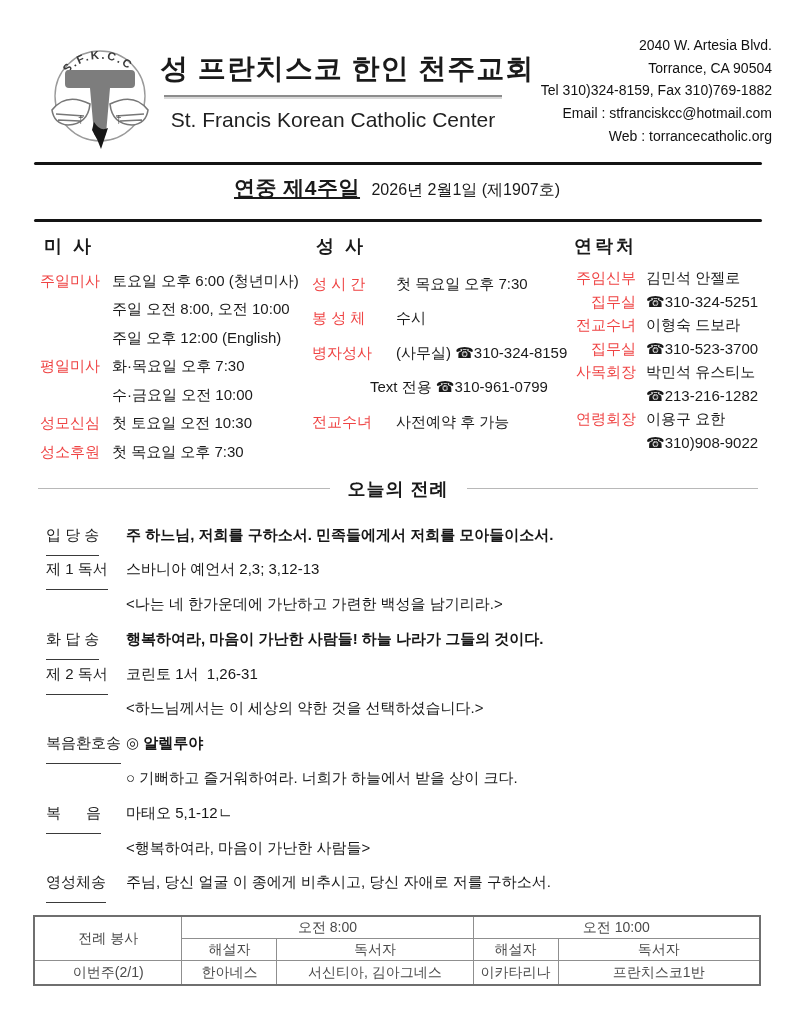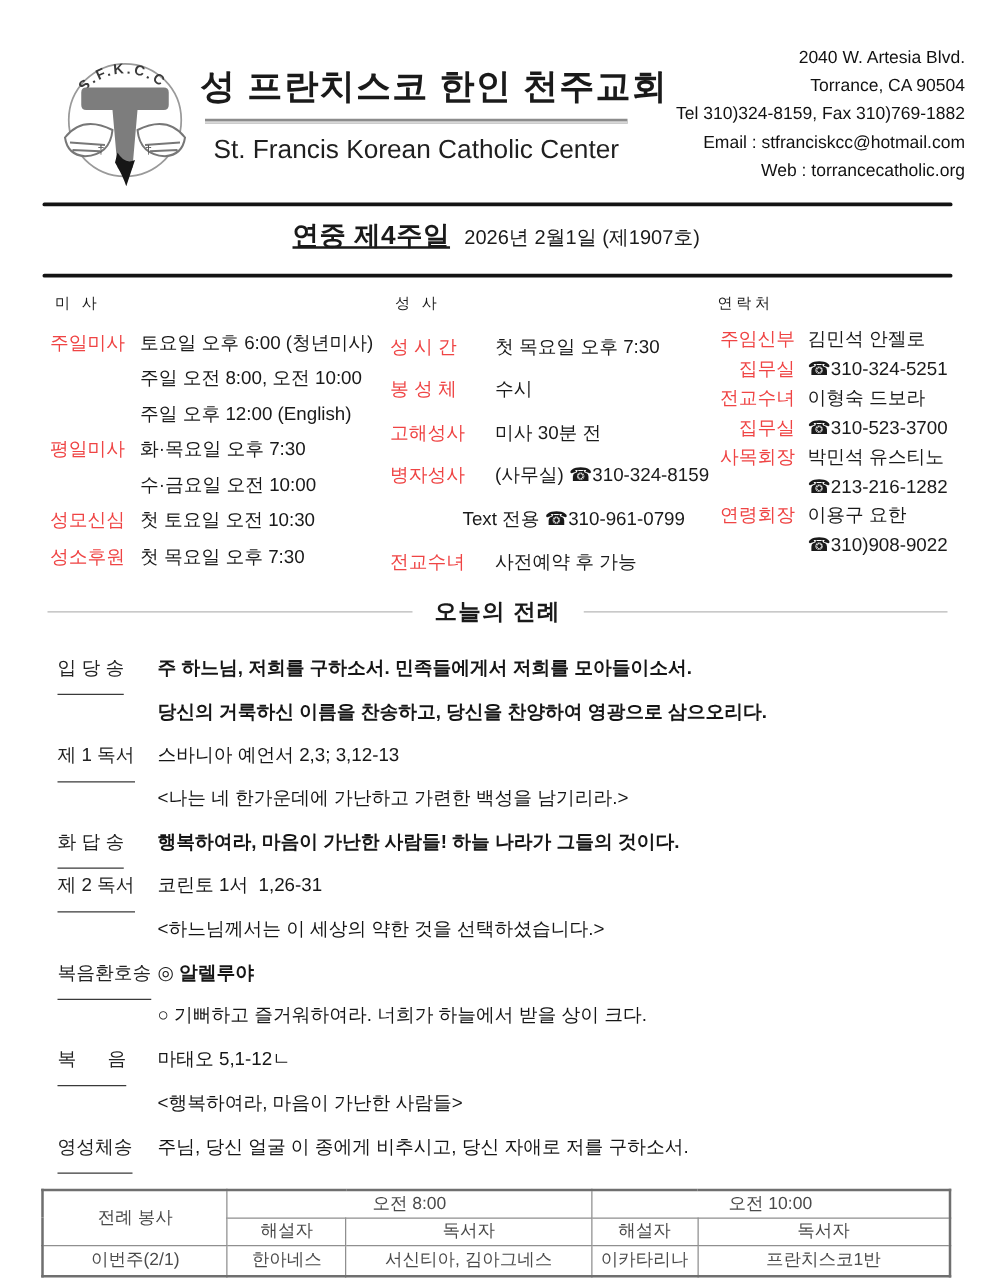--- a/index.html
+++ b/index.html
@@ -18,21 +18,21 @@
   .contactblock{width:266px;flex:none;text-align:right;font-size:14px;line-height:1.62;padding-top:4px;color:#111;}
   .contactblock div{white-space:nowrap;}
   
   .hrk{height:3px;background:#141414;margin:10px 32px 0 34px;border-radius:2px;}
   
   .issue{text-align:center;padding:9px 0 7px 0;}
   .issue .t{font-size:21px;font-weight:bold;letter-spacing:.5px;text-decoration:underline;}
   .issue .d{font-size:16px;margin-left:7px;}
   
   .cols{display:flex;padding:10px 0 0 40px;}
-  .col h3{font-size:12px;font-weight:normal;margin:2px 0 9px 4px;letter-spacing:3px;}
+  .col h3{font-size:18px;font-weight:bold;margin:2px 0 9px 4px;letter-spacing:3px;}
   .col.mass{width:272px;}
   .col.sacraments{width:258px;}
   .col.contacts{flex:1;}
   .irow{display:flex;align-items:center;font-size:15px;white-space:pre;}
   .mass .irow{height:28.5px;}
   .sacraments .irow{height:34.5px;}
   .contacts .irow{height:23.5px;}
   .ilabel{flex:none;color:#ef4444;}
   .mass .ilabel{width:72px;}
   .sacraments .ilabel{width:84px;}
@@ -112,21 +112,20 @@
           <div class="irow"><span class="ilabel"></span><span class="ival">수·금요일 오전 10:00</span></div>
           <div class="irow"><span class="ilabel">성모신심</span><span class="ival">첫 토요일 오전 10:30</span></div>
           <div class="irow"><span class="ilabel">성소후원</span><span class="ival">첫 목요일 오후 7:30</span></div>
         </div>
     </div>
     <div class="col sacraments">
       <h3>성 사</h3>
       <div>
           <div class="irow"><span class="ilabel">성 시 간</span><span class="ival">첫 목요일 오후 7:30</span></div>
           <div class="irow"><span class="ilabel">봉 성 체</span><span class="ival">수시</span></div>
-          <div class="irow"><span class="ilabel">고해성사</span><span class="ival">미사 30분 전</span></div>
           <div class="irow"><span class="ilabel">병자성사</span><span class="ival">(사무실) ☎310-324-8159</span></div>
           <div class="irow full"><span class="ival">Text 전용 ☎310-961-0799</span></div>
           <div class="irow"><span class="ilabel">전교수녀</span><span class="ival">사전예약 후 가능</span></div>
         </div>
     </div>
     <div class="col contacts">
       <h3>연락처</h3>
       <div>
           <div class="irow"><span class="ilabel">주임신부</span><span class="ival">김민석 안젤로</span></div>
           <div class="irow"><span class="ilabel">집무실</span><span class="ival">☎310-324-5251</span></div>
@@ -143,24 +142,20 @@
   <div class="sechead">
     <div class="line"></div>
     <div class="txt">오늘의 전례</div>
     <div class="line"></div>
   </div>
 
   <div class="liturgy">
       <div class="lrow">
         <span class="llabel"><span class="ltxt">입 당 송</span></span>
         <span class="ltext b">주 하느님, 저희를 구하소서. 민족들에게서 저희를 모아들이소서.</span>
-      </div>
-      <div class="lrow">
-        <span class="llabel"></span>
-        <span class="ltext b">당신의 거룩하신 이름을 찬송하고, 당신을 찬양하여 영광으로 삼으오리다.</span>
       </div>
       <div class="lrow">
         <span class="llabel"><span class="ltxt">제 1 독서</span></span>
         <span class="ltext">스바니아 예언서 2,3; 3,12-13</span>
       </div>
       <div class="lrow">
         <span class="llabel"></span>
         <span class="ltext">&lt;나는 네 한가운데에 가난하고 가련한 백성을 남기리라.&gt;</span>
       </div>
       <div class="lrow">

